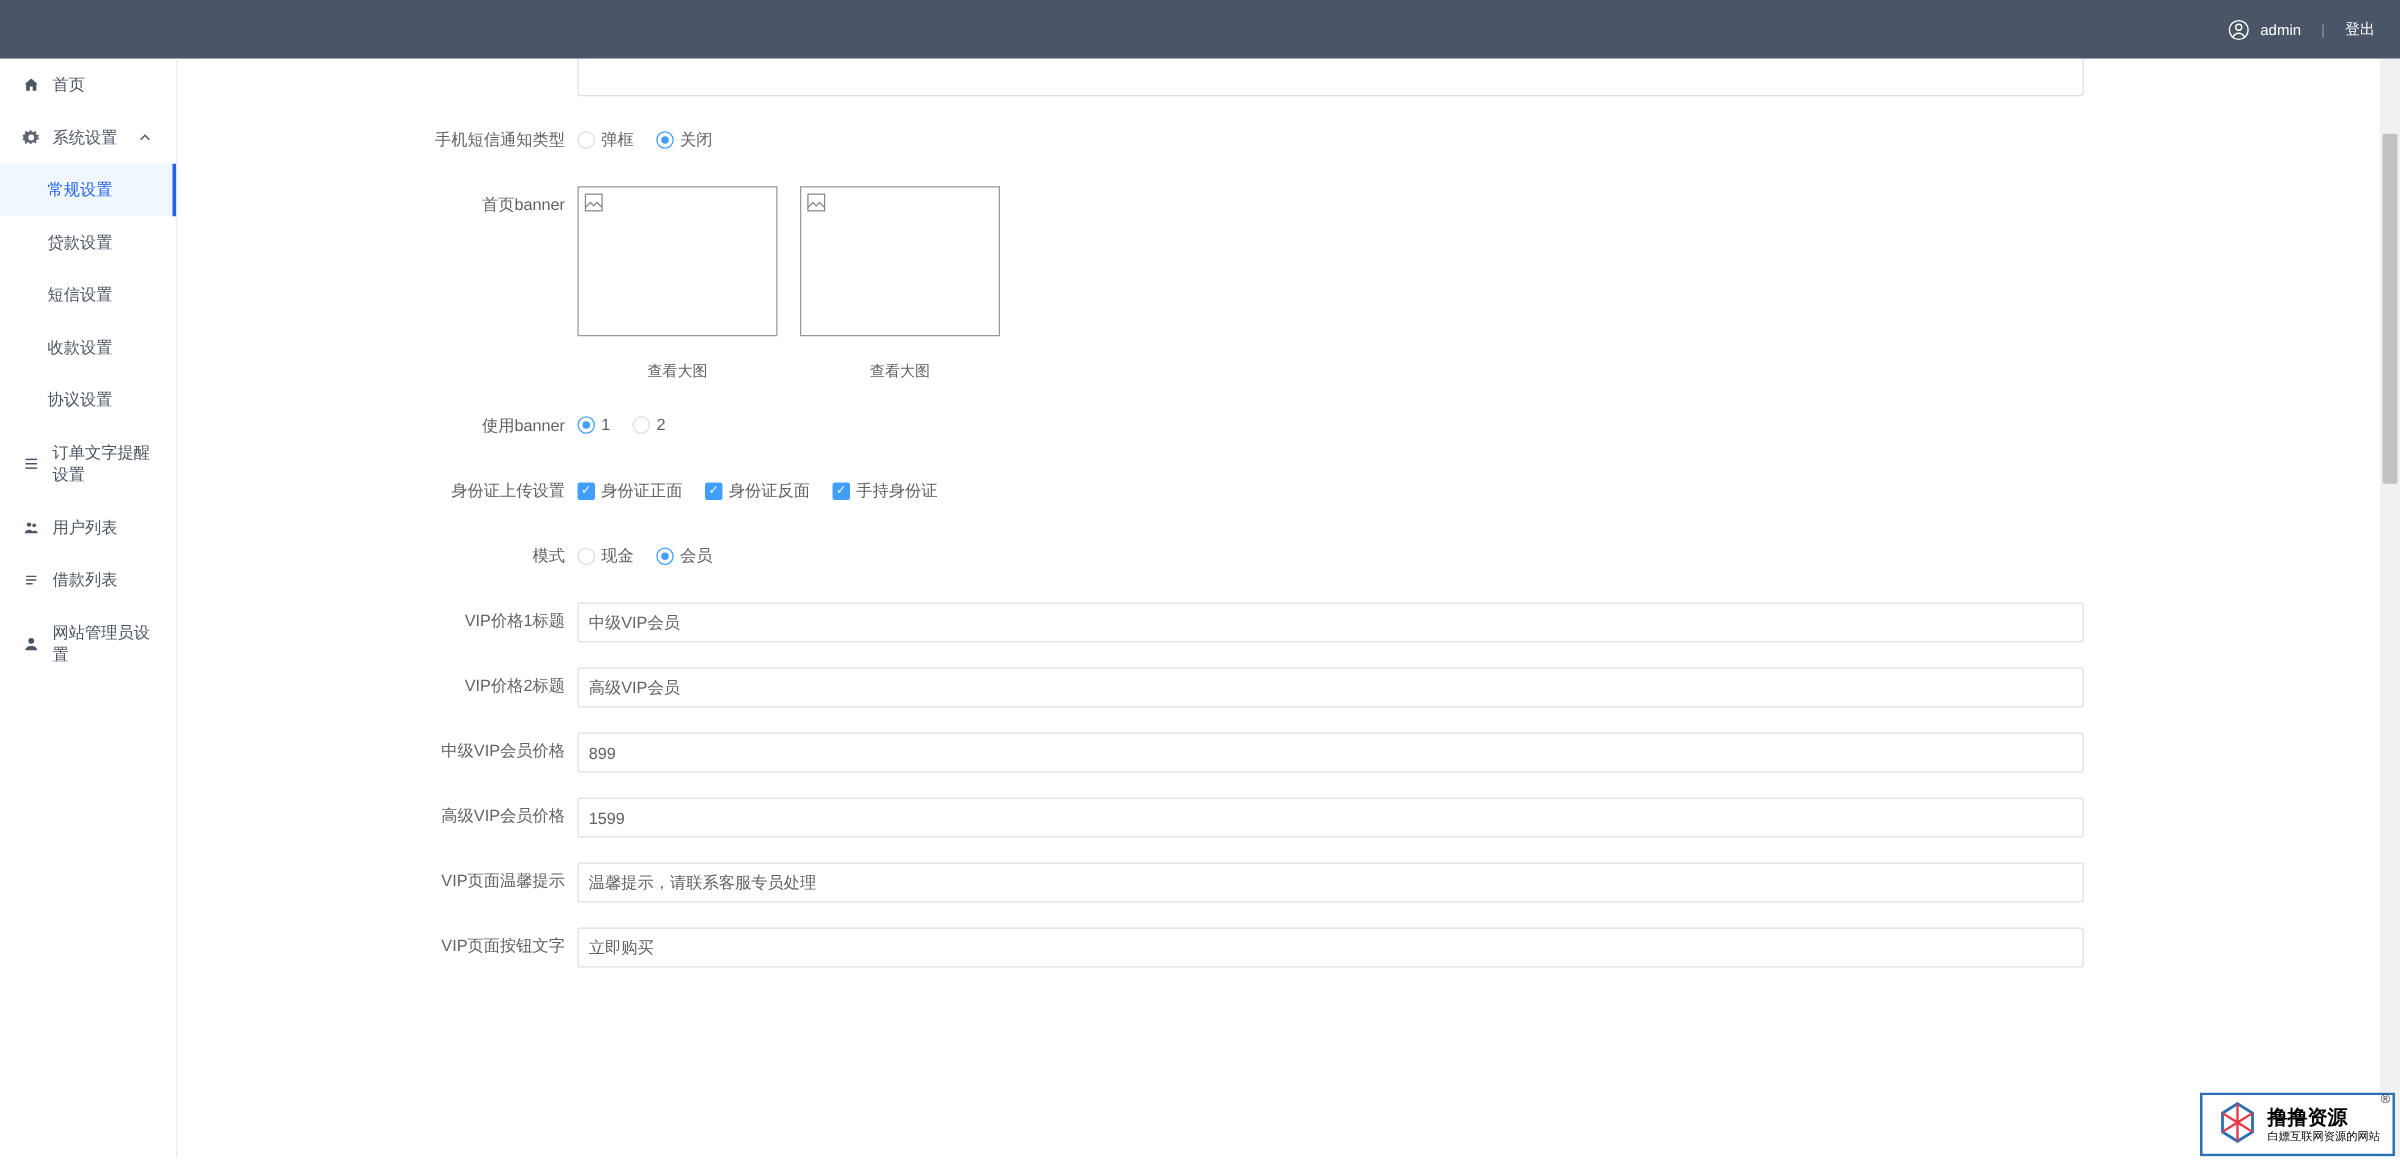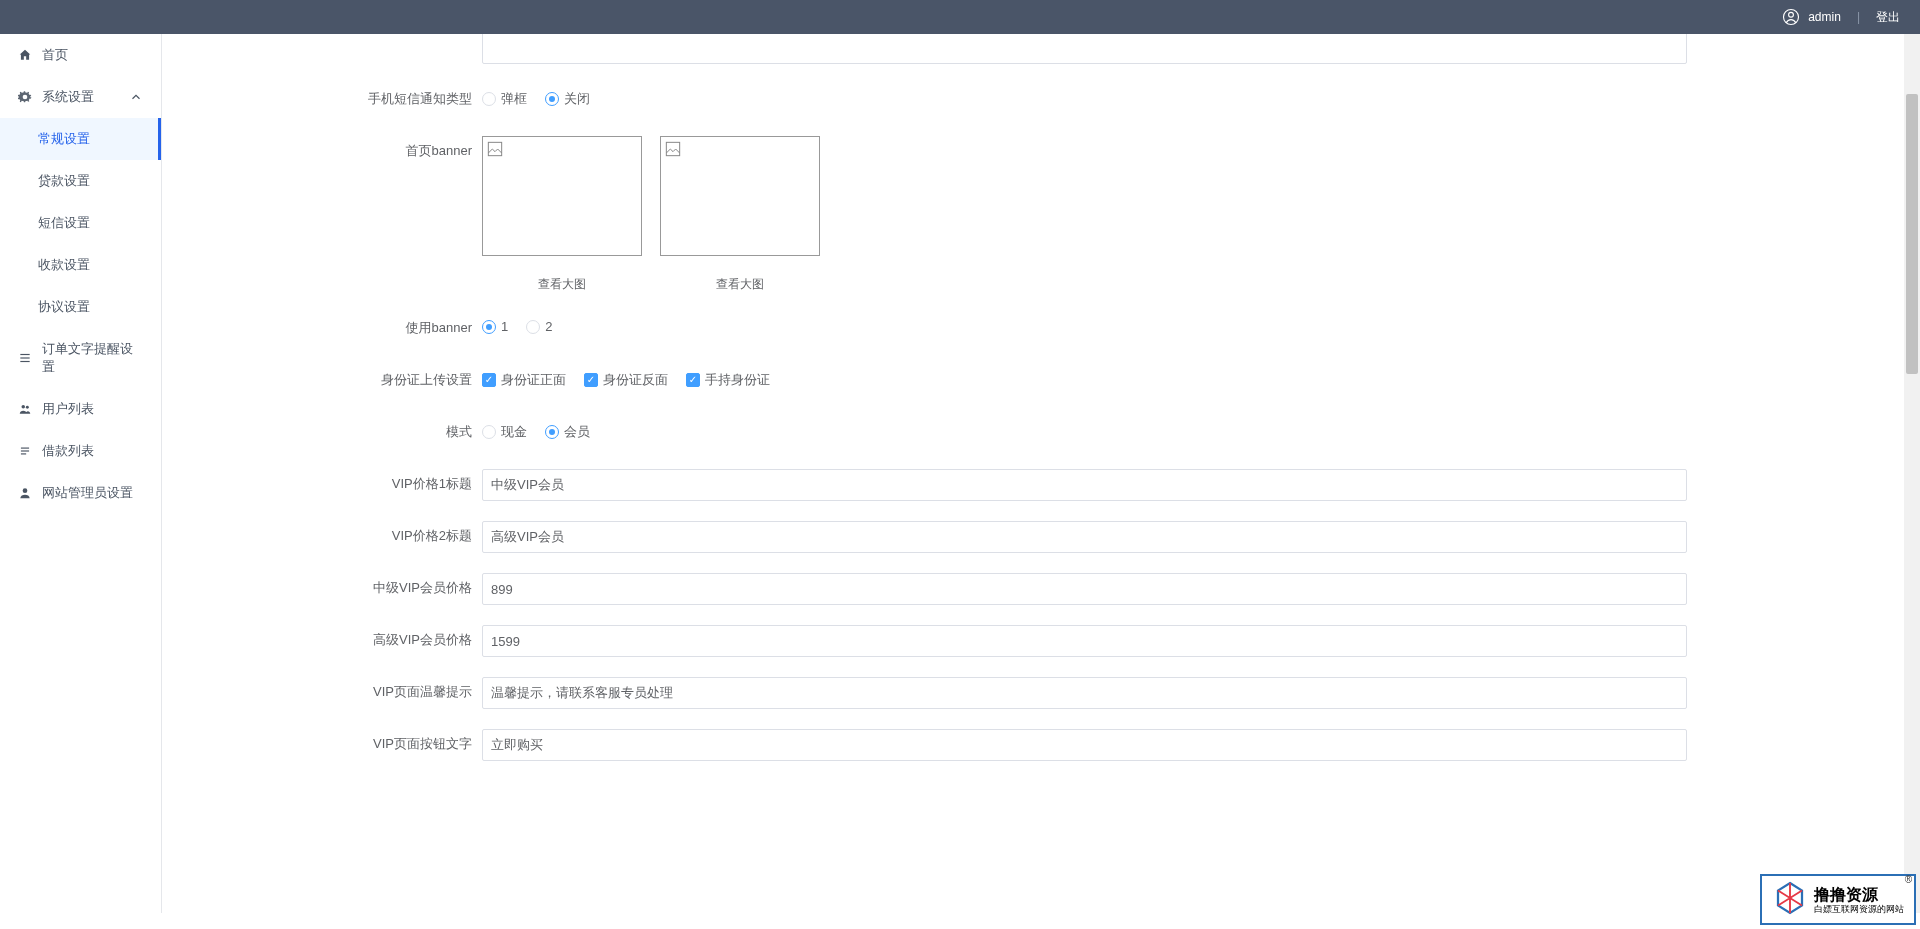--- a/index.html
+++ b/index.html
@@ -1,23 +1,23 @@
 <!DOCTYPE html>
 <html><head>
 <meta charset="utf-8">
 <style>
 *{box-sizing:border-box;margin:0;padding:0}
 body{font-family:"Microsoft YaHei",Arial,sans-serif;font-size:13px;color:#333;background:#fff;overflow:hidden}
-.header{height:34px;background:#4a5568;display:flex;align-items:center;justify-content:flex-end;padding:0 20px;color:#fff}
+.header{height:47px;background:#4a5568;display:flex;align-items:center;justify-content:flex-end;padding:0 20px;color:#fff}
 .header-user{display:flex;align-items:center;gap:8px;font-size:12px}
 .header-user svg{width:18px;height:18px}
 .header-divider{margin:0 8px;color:#8a96a8}
 .header-logout{color:#fff;cursor:pointer}
 .main{display:flex;height:calc(100vh - 50px)}
-.sidebar{width:162px;background:#fff;border-right:1px solid #e5e7eb;overflow-y:auto}
+.sidebar{width:142px;background:#fff;border-right:1px solid #e5e7eb;overflow-y:auto}
 .nav-item{display:flex;align-items:center;padding:12px 18px;color:#4b5563;cursor:pointer;font-size:13px;gap:10px;position:relative}
 .nav-item.sub{padding-left:38px}
 .nav-item.active{color:#2563eb;background:#f0f7ff}
 .nav-item.active::after{content:"";position:absolute;right:0;top:0;bottom:0;width:3px;background:#2563eb}
 .nav-item svg{width:14px;height:14px;flex-shrink:0}
 .nav-item .chevron{margin-left:auto}
 .content-wrap{flex:1;background:#fff;padding:0 20px;position:relative;overflow:hidden}
 .content{background:#fff;height:100%;overflow-y:auto;padding:10px 0 20px;position:relative}
 .scrollbar-track{position:absolute;right:0;top:0;bottom:0;width:16px;background:#f1f1f1}
 .scrollbar-thumb{position:absolute;right:2px;width:12px;background:#c1c1c1;border-radius:2px}

